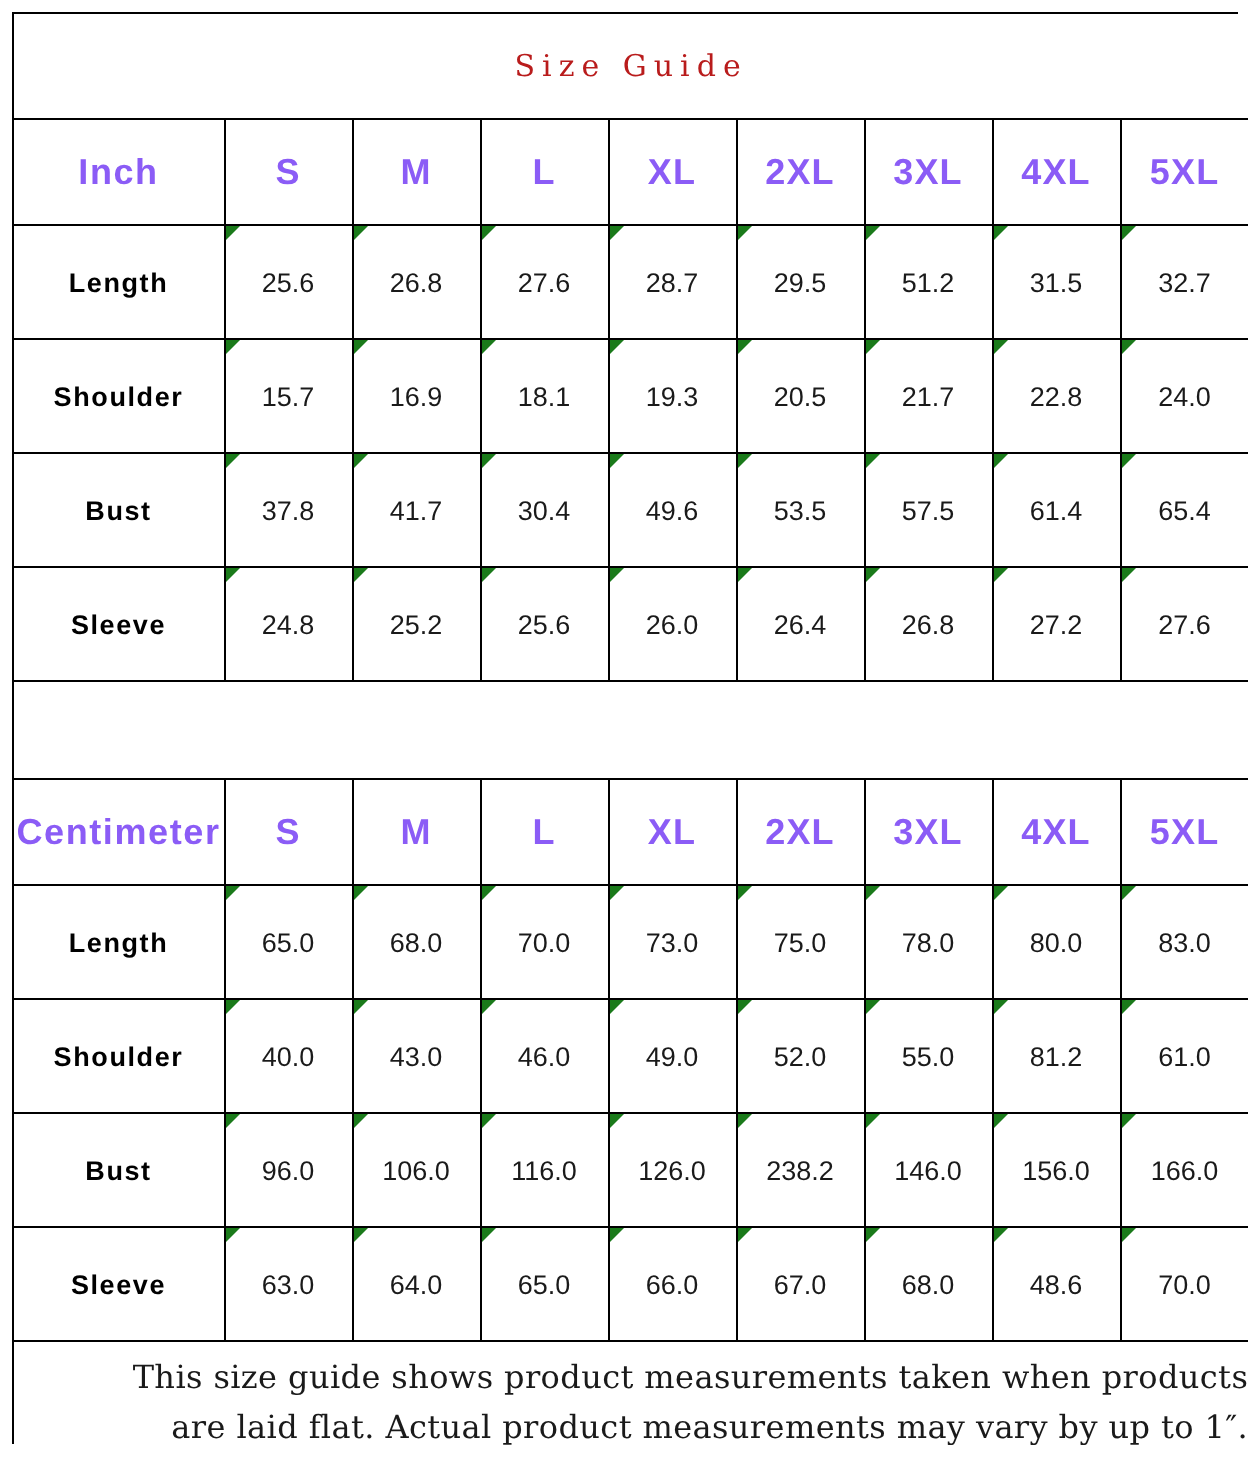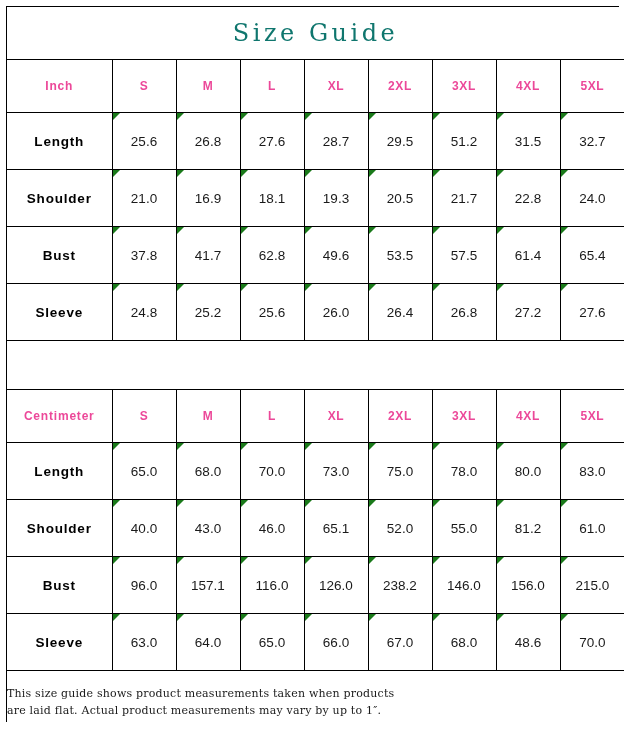--- a/index.html
+++ b/index.html
@@ -47,32 +47,32 @@
   table.guide tr:last-child  td { border-bottom: none; }
   table.guide td:first-child { border-left: none; }
   table.guide td:last-child  { border-right: none; }
 
   
   .title-row td {
     height: 52px;
   }
   .title-text {
     font-family: "DejaVu Serif", "Liberation Serif", serif;
-    font-size: 24px;
+    font-size: 15px;
     letter-spacing: 3.5px;
-    color: #0f766e;
+    color: #b91c1c;
   }
 
   
   .hdr-row td {
     height: 52px;
     font-weight: bold;
-    font-size: 12px;
+    font-size: 18px;
     letter-spacing: 0.6px;
-    color: #ec4899;
+    color: #8b5cf6;
   }
   .hdr-row td.unit-cell {
     letter-spacing: 0.8px;
   }
 
   
   .data-row td {
     height: 56px;
     font-size: 13.5px;
     color: #1a1a1a;
@@ -101,25 +101,25 @@
     height: 48px;
   }
 
   
   .note-row td {
     height: 62px;
     padding: 0 18px;
   }
   .note-text {
     font-family: "DejaVu Serif", "Liberation Serif", serif;
-    font-size: 11px;
+    font-size: 16px;
     line-height: 1.55;
     letter-spacing: 0.2px;
     color: #1a1a1a;
-    text-align: left;
+    text-align: right;
     white-space: pre-line;
   }
 </style>
 </head>
 <body>
 
 <div class="sheet">
   <table class="guide">
     <colgroup>
       <col style="width:105px">
@@ -157,34 +157,34 @@
         <td class="num">26.8</td>
         <td class="num">27.6</td>
         <td class="num">28.7</td>
         <td class="num">29.5</td>
         <td class="num">51.2</td>
         <td class="num">31.5</td>
         <td class="num">32.7</td>
       </tr>
       <tr class="data-row">
         <td class="rowlabel">Shoulder</td>
-        <td class="num">21.0</td>
+        <td class="num">15.7</td>
         <td class="num">16.9</td>
         <td class="num">18.1</td>
         <td class="num">19.3</td>
         <td class="num">20.5</td>
         <td class="num">21.7</td>
         <td class="num">22.8</td>
         <td class="num">24.0</td>
       </tr>
       <tr class="data-row">
         <td class="rowlabel">Bust</td>
         <td class="num">37.8</td>
         <td class="num">41.7</td>
-        <td class="num">62.8</td>
+        <td class="num">30.4</td>
         <td class="num">49.6</td>
         <td class="num">53.5</td>
         <td class="num">57.5</td>
         <td class="num">61.4</td>
         <td class="num">65.4</td>
       </tr>
       <tr class="data-row">
         <td class="rowlabel">Sleeve</td>
         <td class="num">24.8</td>
         <td class="num">25.2</td>
@@ -220,36 +220,36 @@
         <td class="num">75.0</td>
         <td class="num">78.0</td>
         <td class="num">80.0</td>
         <td class="num">83.0</td>
       </tr>
       <tr class="data-row">
         <td class="rowlabel">Shoulder</td>
         <td class="num">40.0</td>
         <td class="num">43.0</td>
         <td class="num">46.0</td>
-        <td class="num">65.1</td>
+        <td class="num">49.0</td>
         <td class="num">52.0</td>
         <td class="num">55.0</td>
         <td class="num">81.2</td>
         <td class="num">61.0</td>
       </tr>
       <tr class="data-row">
         <td class="rowlabel">Bust</td>
         <td class="num">96.0</td>
-        <td class="num">157.1</td>
+        <td class="num">106.0</td>
         <td class="num">116.0</td>
         <td class="num">126.0</td>
         <td class="num">238.2</td>
         <td class="num">146.0</td>
         <td class="num">156.0</td>
-        <td class="num">215.0</td>
+        <td class="num">166.0</td>
       </tr>
       <tr class="data-row">
         <td class="rowlabel">Sleeve</td>
         <td class="num">63.0</td>
         <td class="num">64.0</td>
         <td class="num">65.0</td>
         <td class="num">66.0</td>
         <td class="num">67.0</td>
         <td class="num">68.0</td>
         <td class="num">48.6</td>

